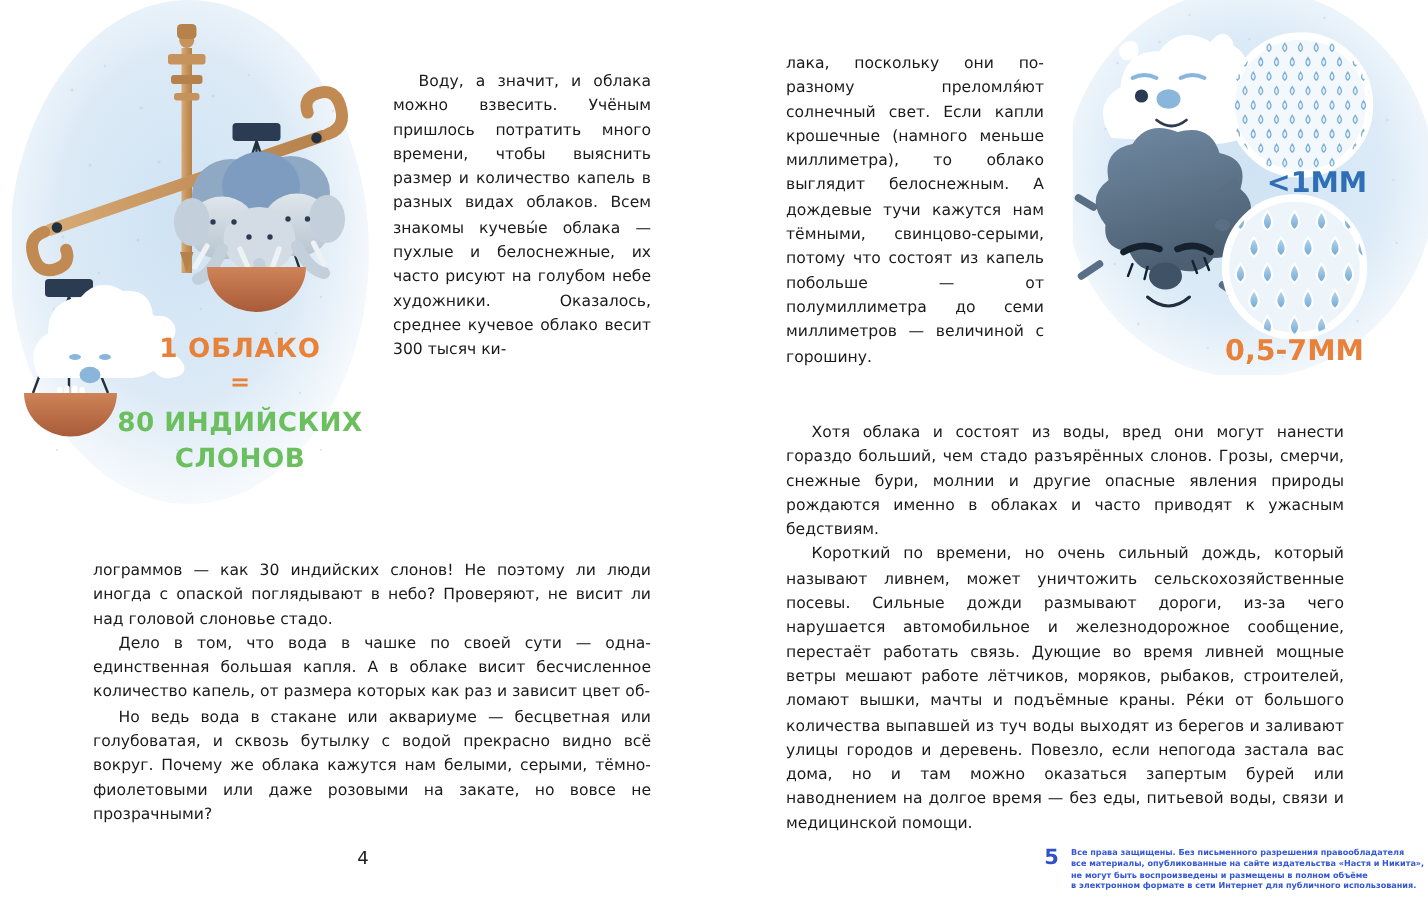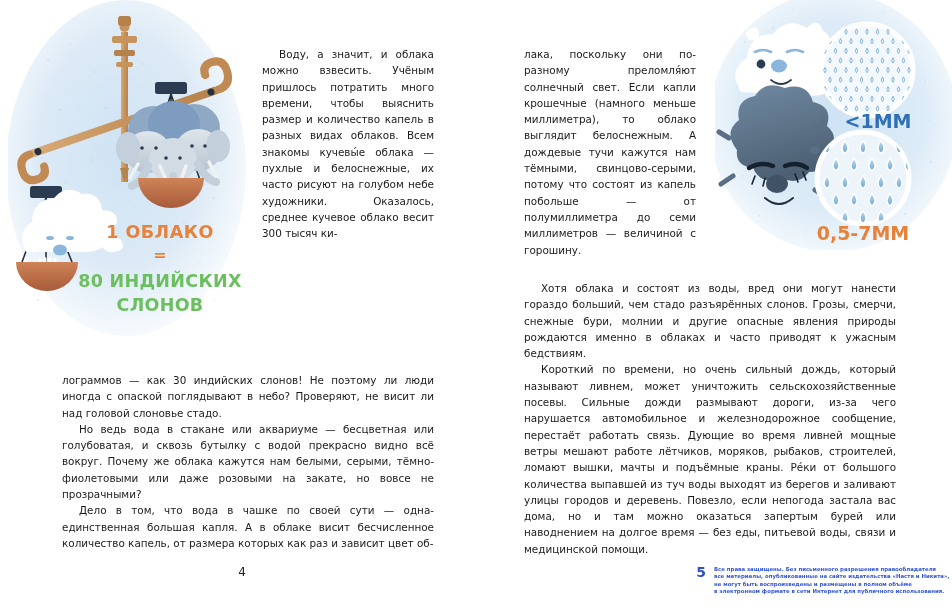--- a/index.html
+++ b/index.html
@@ -43,21 +43,21 @@
     color: #1a1a1a;
     text-align: justify;
     text-justify: inter-word;
     hyphens: manual;
   }
   .col p { text-indent: 17px; margin: 0; }
   .col p.noindent { text-indent: 0; }
 
   #left-col-top   { left: 262px; top: 46px;  width: 172px; }
   #left-col-full  { left: 62px;  top: 372px; width: 372px; }
-  #right-col-top  { left: 524px; top: 46px;  width: 172px; }
+  #right-col-top  { left: 524px; top: 34px;  width: 172px; }
   #right-col-full { left: 524px; top: 280px; width: 372px; }
 
   .section-title {
     position: absolute;
     left: 524px; top: 243px; width: 372px;
     text-align: center;
     font-family: "Liberation Serif", serif;
     font-size: 21px;
     font-weight: 700;
     color: #1c4f91;
@@ -240,22 +240,22 @@
         </g>
       </svg>
     </div>
 
     <div class="col" id="left-col-top">
       <p>Воду, а значит, и облака можно взвесить. Учёным пришлось потратить много времени, чтобы выяснить размер и количество капель в разных видах облаков. Всем знакомы кучевы́е облака — пухлые и белоснежные, их часто рисуют на голубом небе художники. Оказалось, среднее кучевое облако весит 300 тысяч ки-</p>
     </div>
 
     <div class="col" id="left-col-full">
       <p class="noindent">лограммов — как 30 индийских слонов! Не поэтому ли люди иногда с опаской поглядывают в небо? Проверяют, не висит ли над головой слоновье стадо.</p>
+      <p>Дело в том, что вода в чашке по своей сути — одна-единственная большая капля. А в облаке висит бесчисленное количество капель, от размера которых как раз и зависит цвет об-</p>
       <p>Но ведь вода в стакане или аквариуме — бесцветная или голубоватая, и сквозь бутылку с водой прекрасно видно всё вокруг. Почему же облака кажутся нам белыми, серыми, тёмно-фиолетовыми или даже розовыми на закате, но вовсе не прозрачными?</p>
-      <p>Дело в том, что вода в чашке по своей сути — одна-единственная большая капля. А в облаке висит бесчисленное количество капель, от размера которых как раз и зависит цвет об-</p>
     </div>
 
     <div class="folio" id="folio-left">4</div>
   </div>
 
   <div class="page-right"></div>
 
   <div class="illo-right">
     <svg class="illo-svg" viewBox="0 0 237 250" xmlns="http://www.w3.org/2000/svg">
       <defs>

